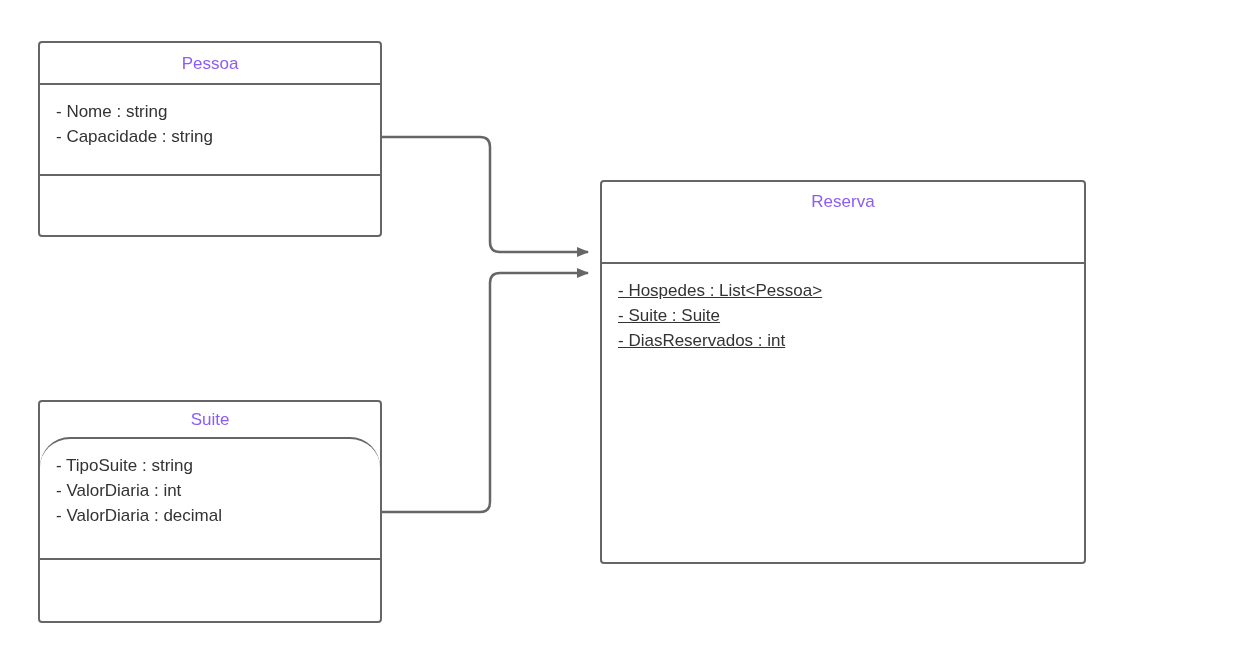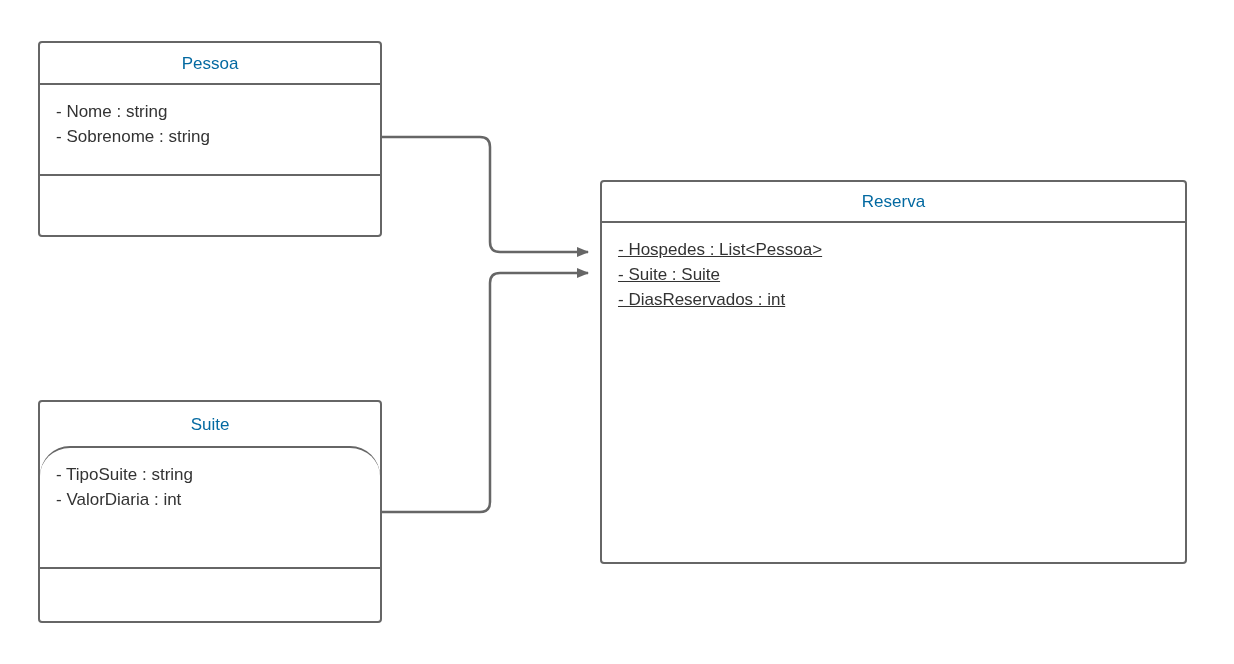--- a/index.html
+++ b/index.html
@@ -33,21 +33,21 @@
     background: #ffffff;
     border: 2px solid #666666;
     border-radius: 4px;
     display: flex;
     flex-direction: column;
   }
   .class-name {
     text-align: center;
     font-size: 17px;
     line-height: 1;
-    color: #0369a1;
+    color: #8b5cf6;
     box-sizing: border-box;
     display: flex;
     align-items: center;
     justify-content: center;
   }
   .compartment {
     box-sizing: border-box;
     border-top: 2px solid #666666;
     padding: 14px 16px 10px 16px;
     font-size: 17px;
@@ -78,28 +78,29 @@
   }
   #class-pessoa .class-name { height: 40px; }
   #class-pessoa .attrs { height: 91px; }
 
   #class-suite {
     left: 38px;
     top: 400px;
     width: 344px;
     height: 223px;
   }
-  #class-suite .class-name { height: 44px; }
+  #class-suite .class-name { height: 35px; }
   #class-suite .attrs { height: 121px; border-radius: 30px; }
 
   #class-reserva {
     left: 600px;
     top: 180px;
-    width: 587px;
+    width: 486px;
     height: 384px;
+    gap: 41px;
   }
   #class-reserva .class-name { height: 39px; }
   #class-reserva .attrs { height: 122px; text-decoration: underline; }
   #class-reserva .methods { padding-top: 18px; }
 </style>
 </head>
 <body>
 
 <div id="canvas">
 
@@ -112,30 +113,31 @@
 
     <path d="M382,137 L480,137 Q490,137 490,147 L490,242 Q490,252 500,252 L588,252" fill="none" stroke="#666666" stroke-width="2.5" stroke-linecap="butt" marker-end="url(#arrow-solid)"></path>
 
     <path d="M382,512 L480,512 Q490,512 490,502 L490,283 Q490,273 500,273 L588,273" fill="none" stroke="#666666" stroke-width="2.5" stroke-linecap="butt" marker-end="url(#arrow-solid)"></path>
   </svg>
 
   <div class="uml-class" id="class-pessoa">
     <div class="class-name">Pessoa</div>
     <div class="compartment attrs">
       <div class="member-line">- Nome : string</div>
-      <div class="member-line">- Sobrenome : string</div>
+      <div class="member-line">- Capacidade : string</div>
     </div>
     <div class="compartment empty"></div>
   </div>
 
   <div class="uml-class" id="class-suite">
     <div class="class-name">Suite</div>
     <div class="compartment attrs">
       <div class="member-line">- TipoSuite : string</div>
       <div class="member-line">- ValorDiaria : int</div>
+      <div class="member-line">- ValorDiaria : decimal</div>
     </div>
     <div class="compartment empty"></div>
   </div>
 
   <div class="uml-class" id="class-reserva">
     <div class="class-name">Reserva</div>
     <div class="compartment attrs">
       <div class="member-line">- Hospedes : List&lt;Pessoa&gt;</div>
       <div class="member-line">- Suite : Suite</div>
       <div class="member-line">- DiasReservados : int</div>

